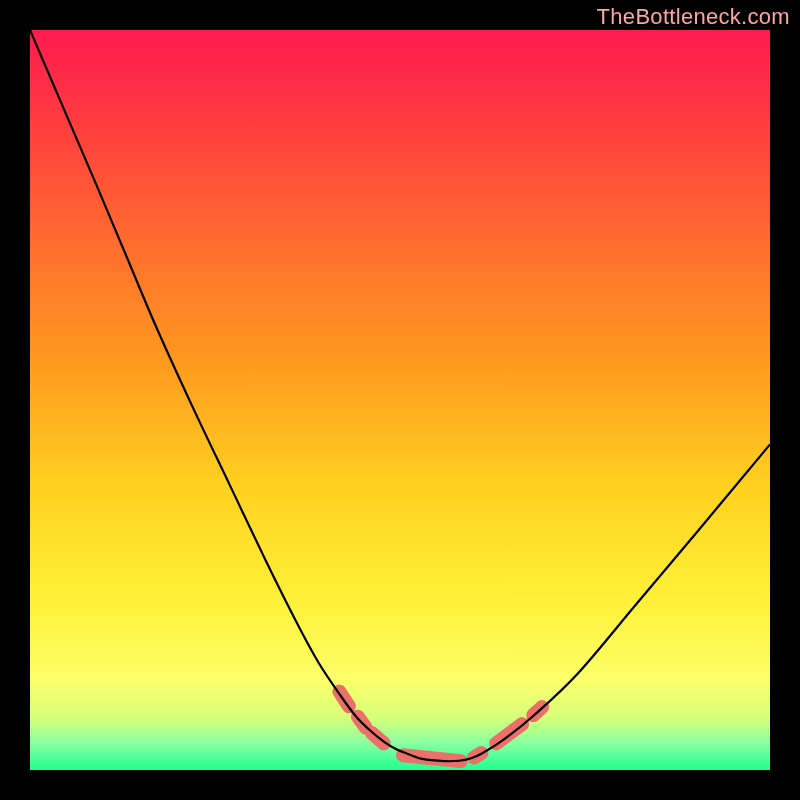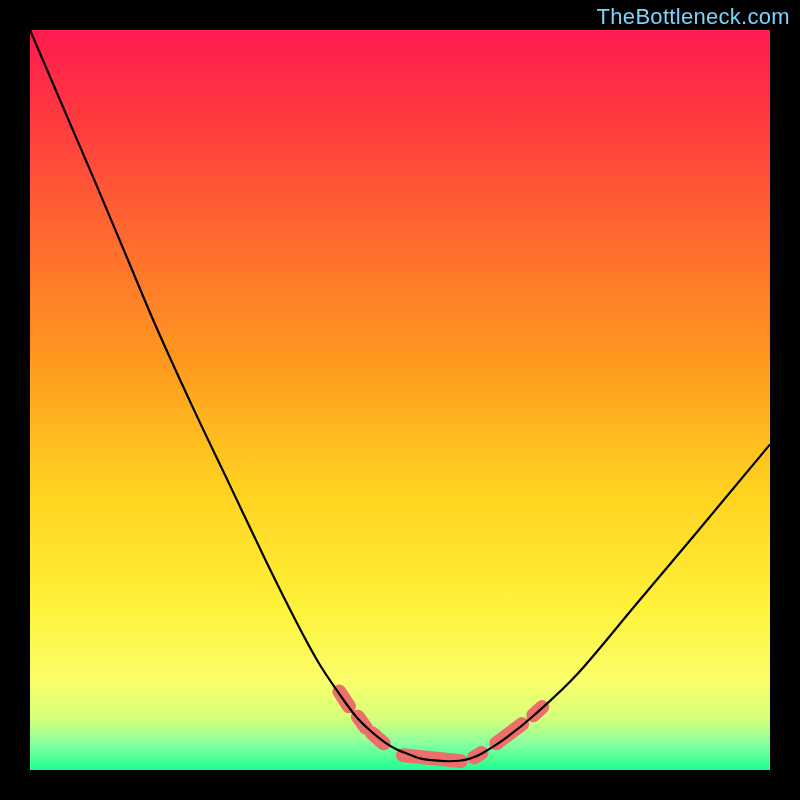--- a/index.html
+++ b/index.html
@@ -16,21 +16,21 @@
     left: 0;
     top: 0;
     width: 800px;
     height: 800px;
     background: #000;
   }
   .watermark {
     position: absolute;
     top: 4px;
     right: 10px;
-    color: #7dd3fc;
+    color: #fca5a5;
     font-size: 22px;
     font-weight: 400;
     letter-spacing: 0.3px;
     z-index: 10;
     margin-left: 40px;
   }
   .plot {
     position: absolute;
     left: 30px;
     top: 30px;

